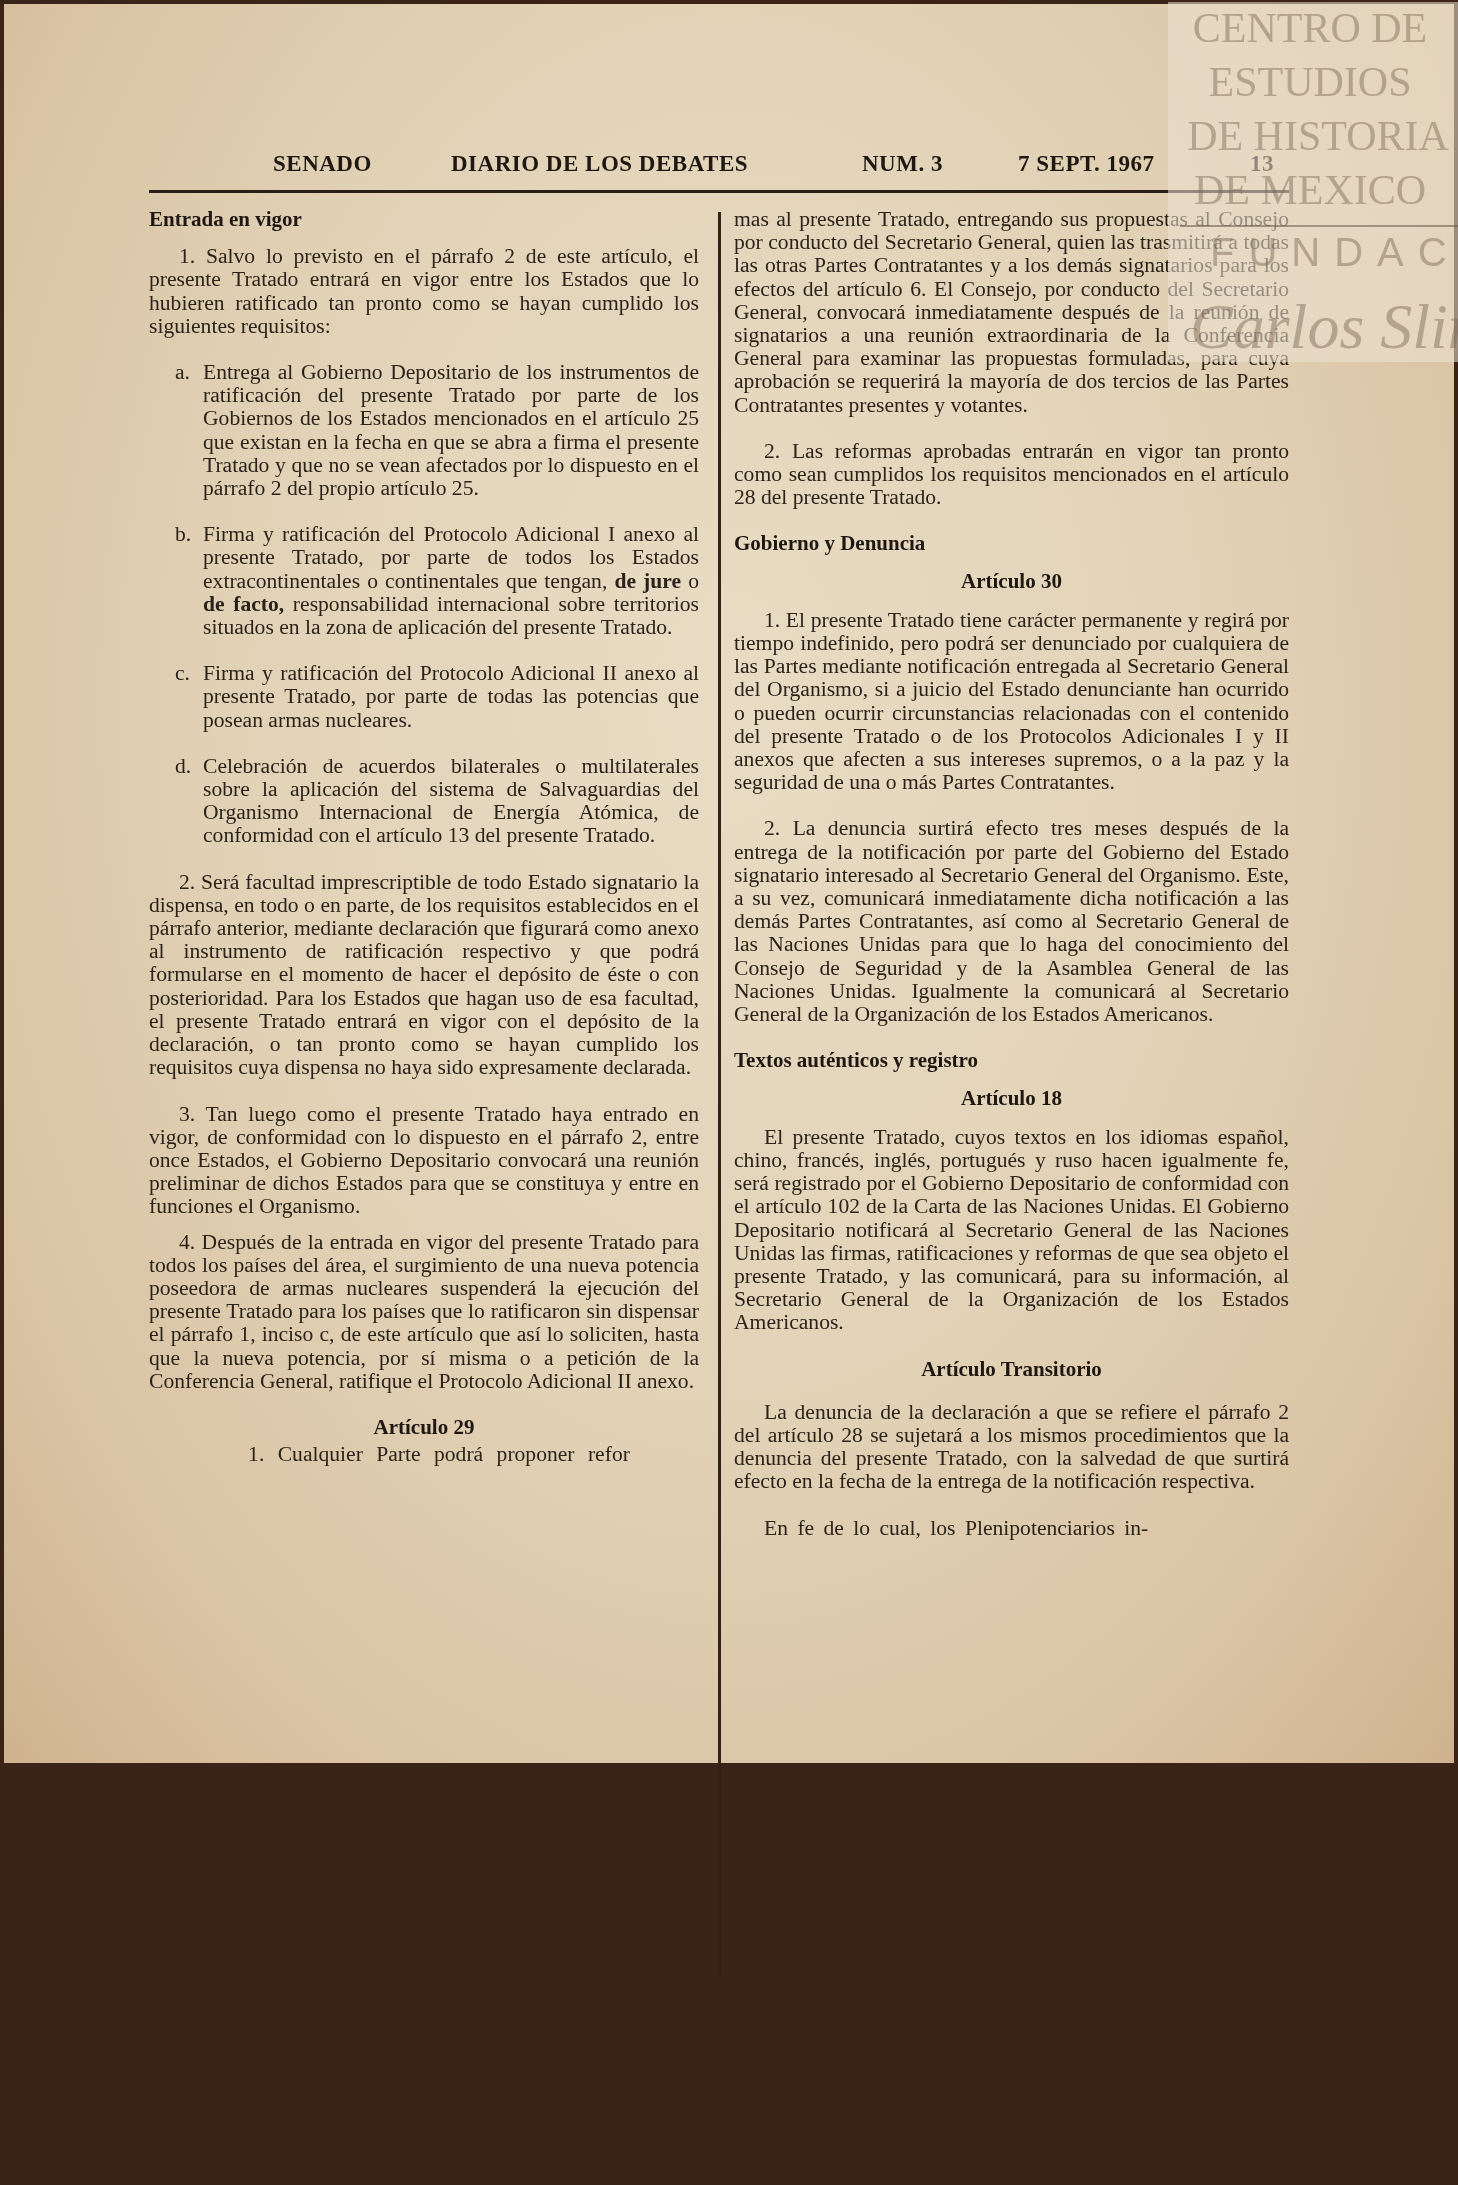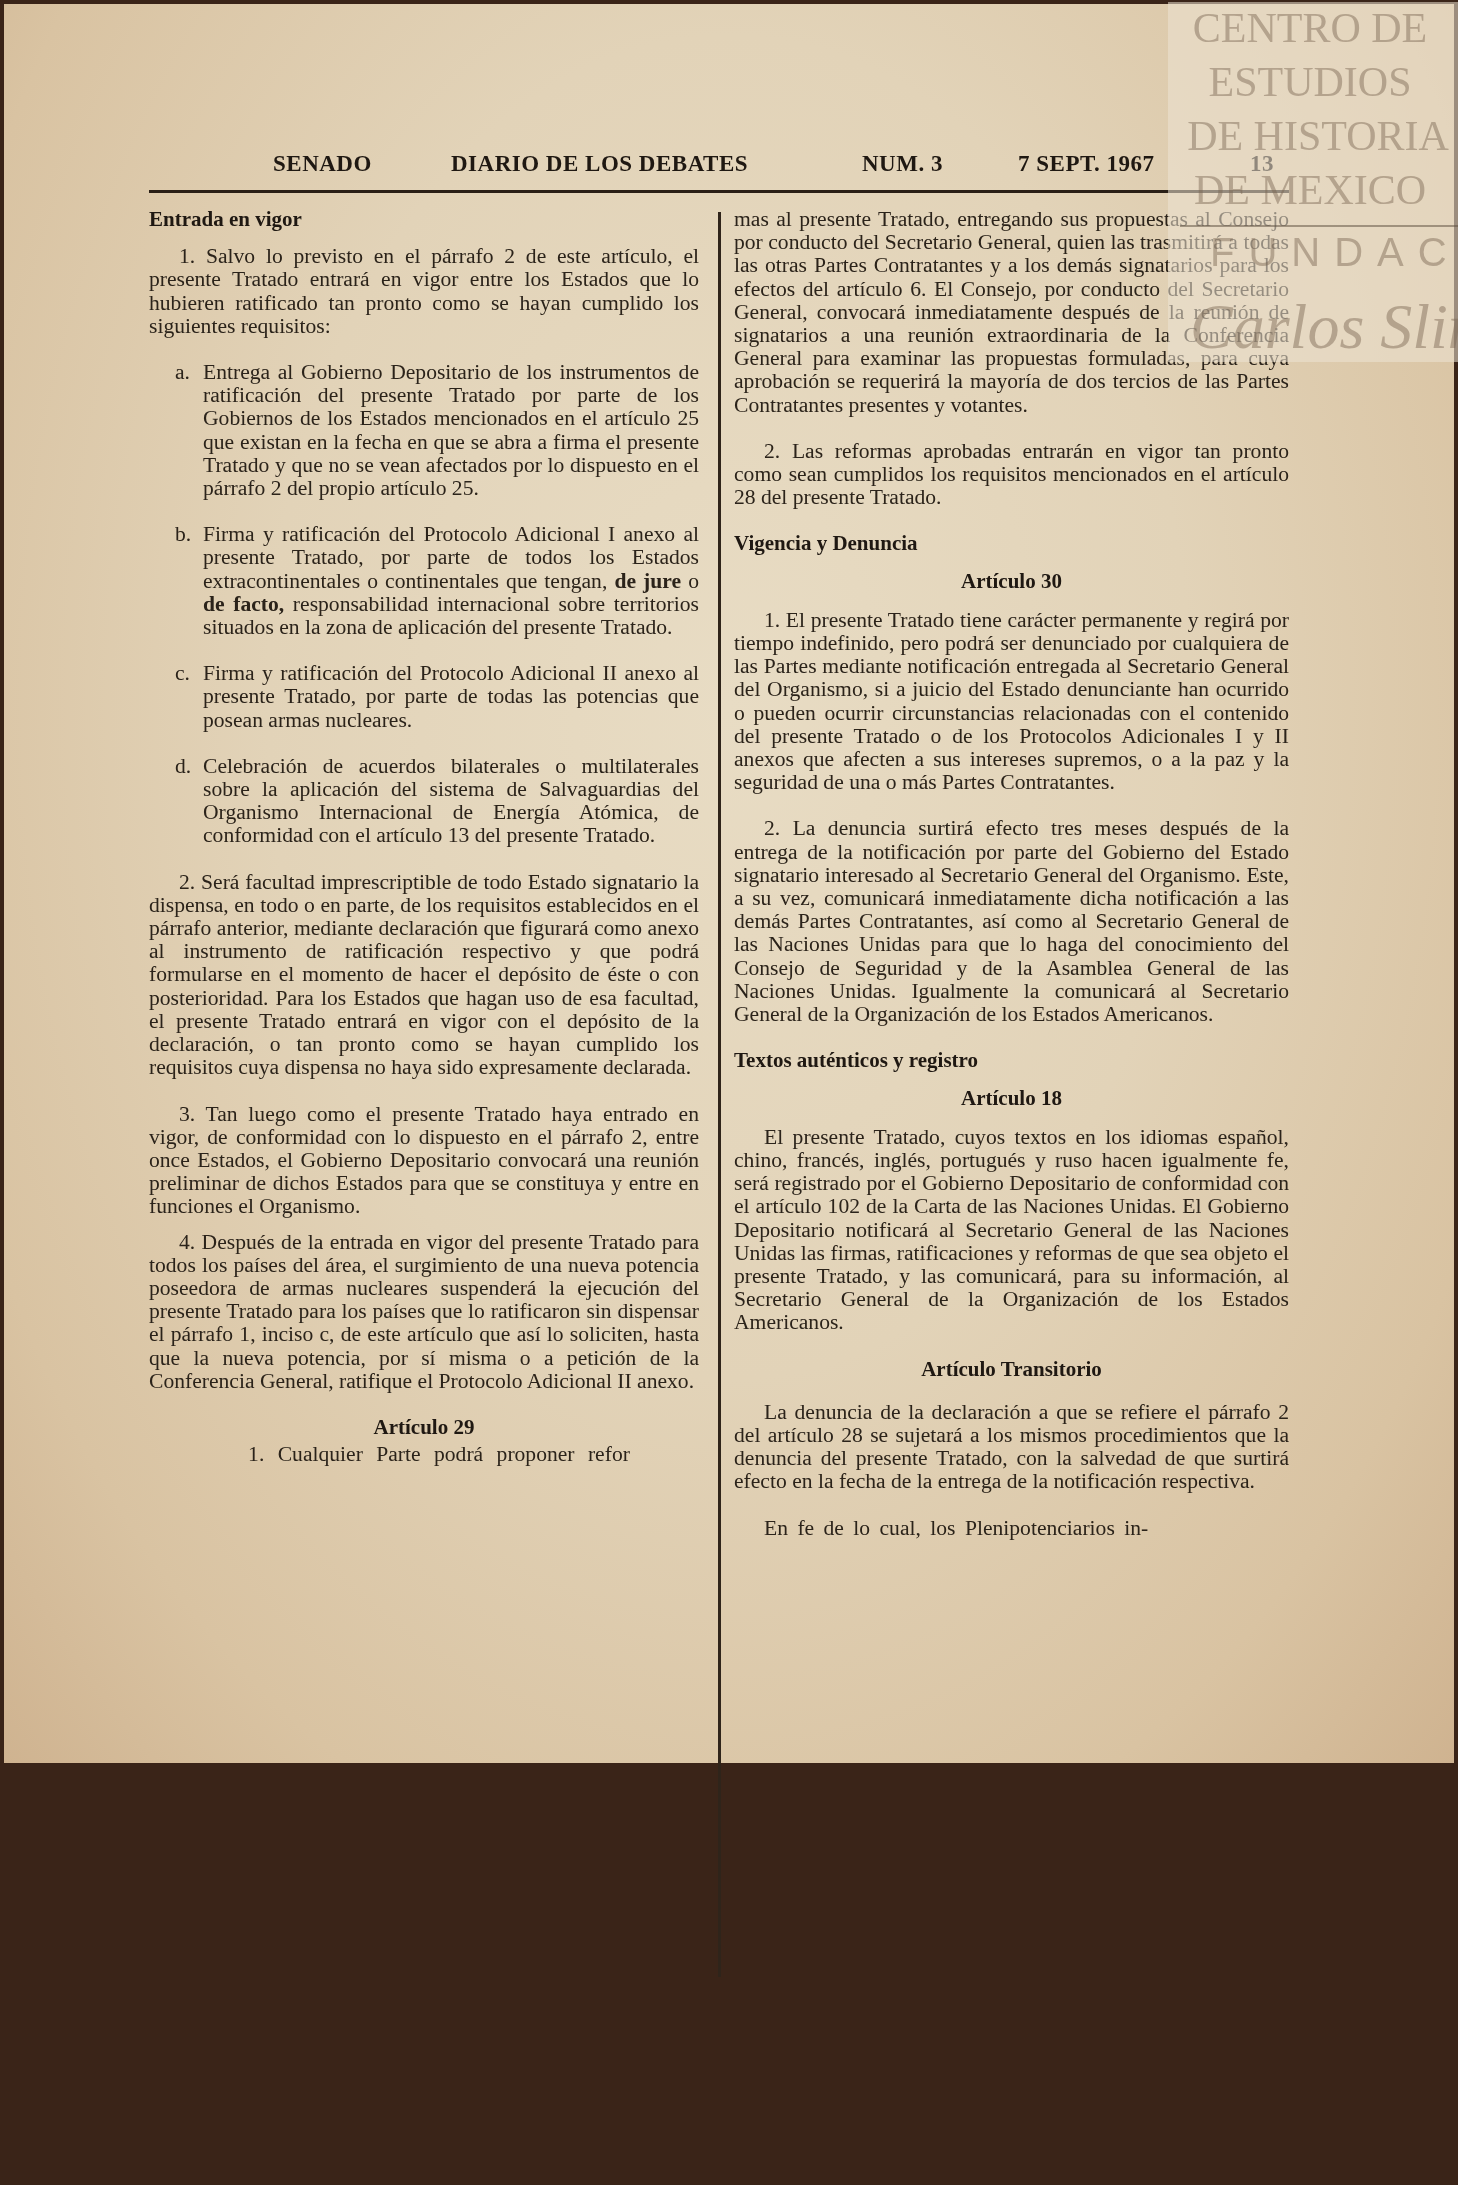--- a/index.html
+++ b/index.html
@@ -119,21 +119,21 @@
     <p>4.  Después de la entrada en vigor del presente Tratado para todos los países del área, el surgimiento de una nueva potencia poseedora de armas nucleares suspenderá la ejecución del presente Tratado para los países que lo ratificaron sin dispensar el párrafo 1, inciso c, de este artículo que así lo soliciten, hasta que la nueva potencia, por sí misma o a petición de la Conferencia General, ratifique el Protocolo Adicional II anexo.</p>
 
     <div class="art" style="margin-bottom:4px">Artículo 29</div>
     <p style="text-align:center; word-spacing:8px">1.  Cualquier Parte podrá proponer refor</p>
   </div>
 
   <div class="col col-right">
     <p style="text-indent:0">mas al presente Tratado, entregando sus propuestas al Consejo por conducto del Secretario General, quien las trasmitirá a todas las otras Partes Contratantes y a los demás signatarios para los efectos del artículo 6. El Consejo, por conducto del Secretario General, convocará inmediatamente después de la reunión de signatarios a una reunión extraordinaria de la Conferencia General para examinar las propuestas formuladas, para cuya aprobación se requerirá la mayoría de dos tercios de las Partes Contratantes presentes y votantes.</p>
     <p>2.  Las reformas aprobadas entrarán en vigor tan pronto como sean cumplidos los requisitos mencionados en el artículo 28 del presente Tratado.</p>
 
-    <div class="sect">Vigencia y Denuncia</div>
+    <div class="sect">Gobierno y Denuncia</div>
     <div class="art">Artículo 30</div>
     <p>1.  El presente Tratado tiene carácter permanente y regirá por tiempo indefinido, pero podrá ser denunciado por cualquiera de las Partes mediante notificación entregada al Secretario General del Organismo, si a juicio del Estado denunciante han ocurrido o pueden ocurrir circunstancias relacionadas con el contenido del presente Tratado o de los Protocolos Adicionales I y II anexos que afecten a sus intereses supremos, o a la paz y la seguridad de una o más Partes Contratantes.</p>
     <p>2.  La denuncia surtirá efecto tres meses después de la entrega de la notificación por parte del Gobierno del Estado signatario interesado al Secretario General del Organismo. Este, a su vez, comunicará inmediatamente dicha notificación a las demás Partes Contratantes, así como al Secretario General de las Naciones Unidas para que lo haga del conocimiento del Consejo de Seguridad y de la Asamblea General de las Naciones Unidas. Igualmente la comunicará al Secretario General de la Organización de los Estados Americanos.</p>
 
     <div class="sect">Textos auténticos y registro</div>
     <div class="art">Artículo 18</div>
     <p>El presente Tratado, cuyos textos en los idiomas español, chino, francés, inglés, portugués y ruso hacen igualmente fe, será registrado por el Gobierno Depositario de conformidad con el artículo 102 de la Carta de las Naciones Unidas. El Gobierno Depositario notificará al Secretario General de las Naciones Unidas las firmas, ratificaciones y reformas de que sea objeto el presente Tratado, y las comunicará, para su información, al Secretario General de la Organización de los Estados Americanos.</p>
 
     <div class="art" style="margin-top:10px; margin-bottom:20px">Artículo Transitorio</div>
     <p>La denuncia de la declaración a que se refiere el párrafo 2 del artículo 28 se sujetará a los mismos procedimientos que la denuncia del presente Tratado, con la salvedad de que surtirá efecto en la fecha de la entrega de la notificación respectiva.</p>

